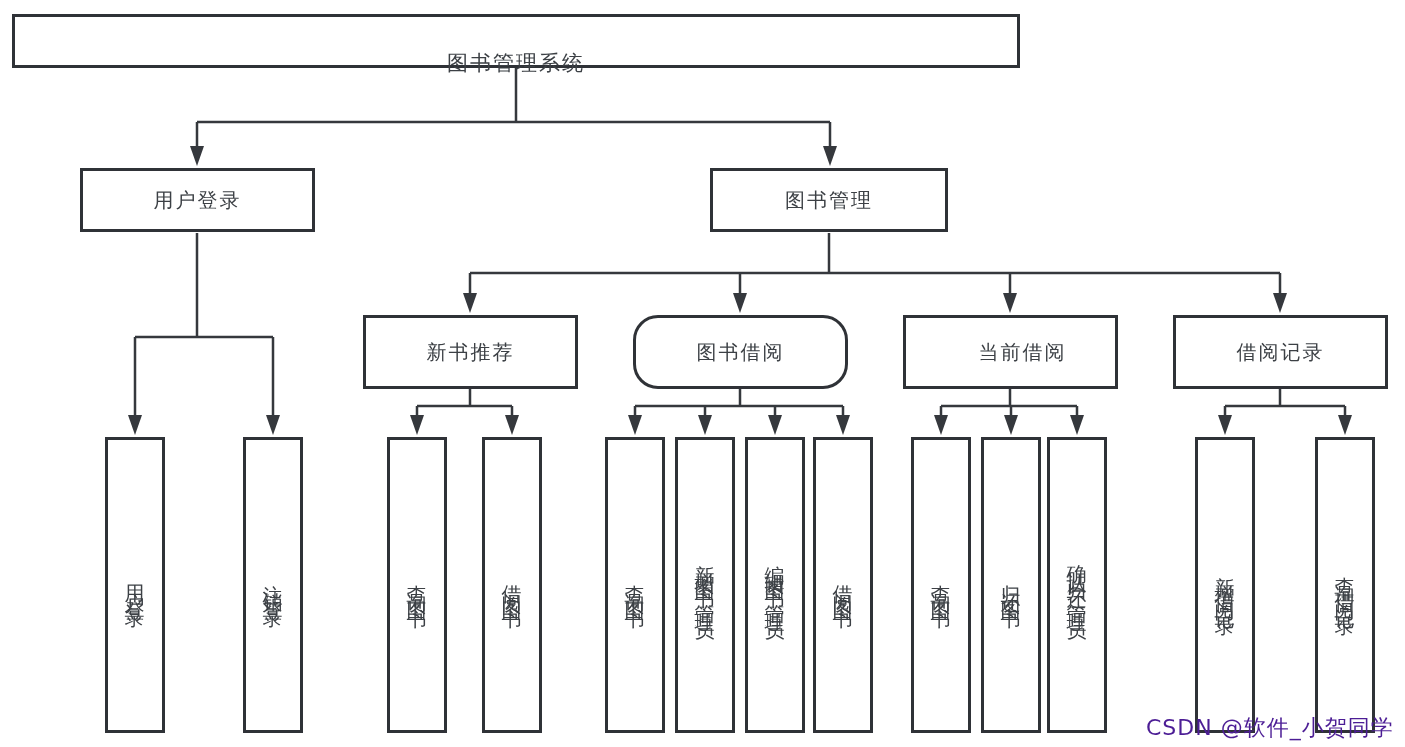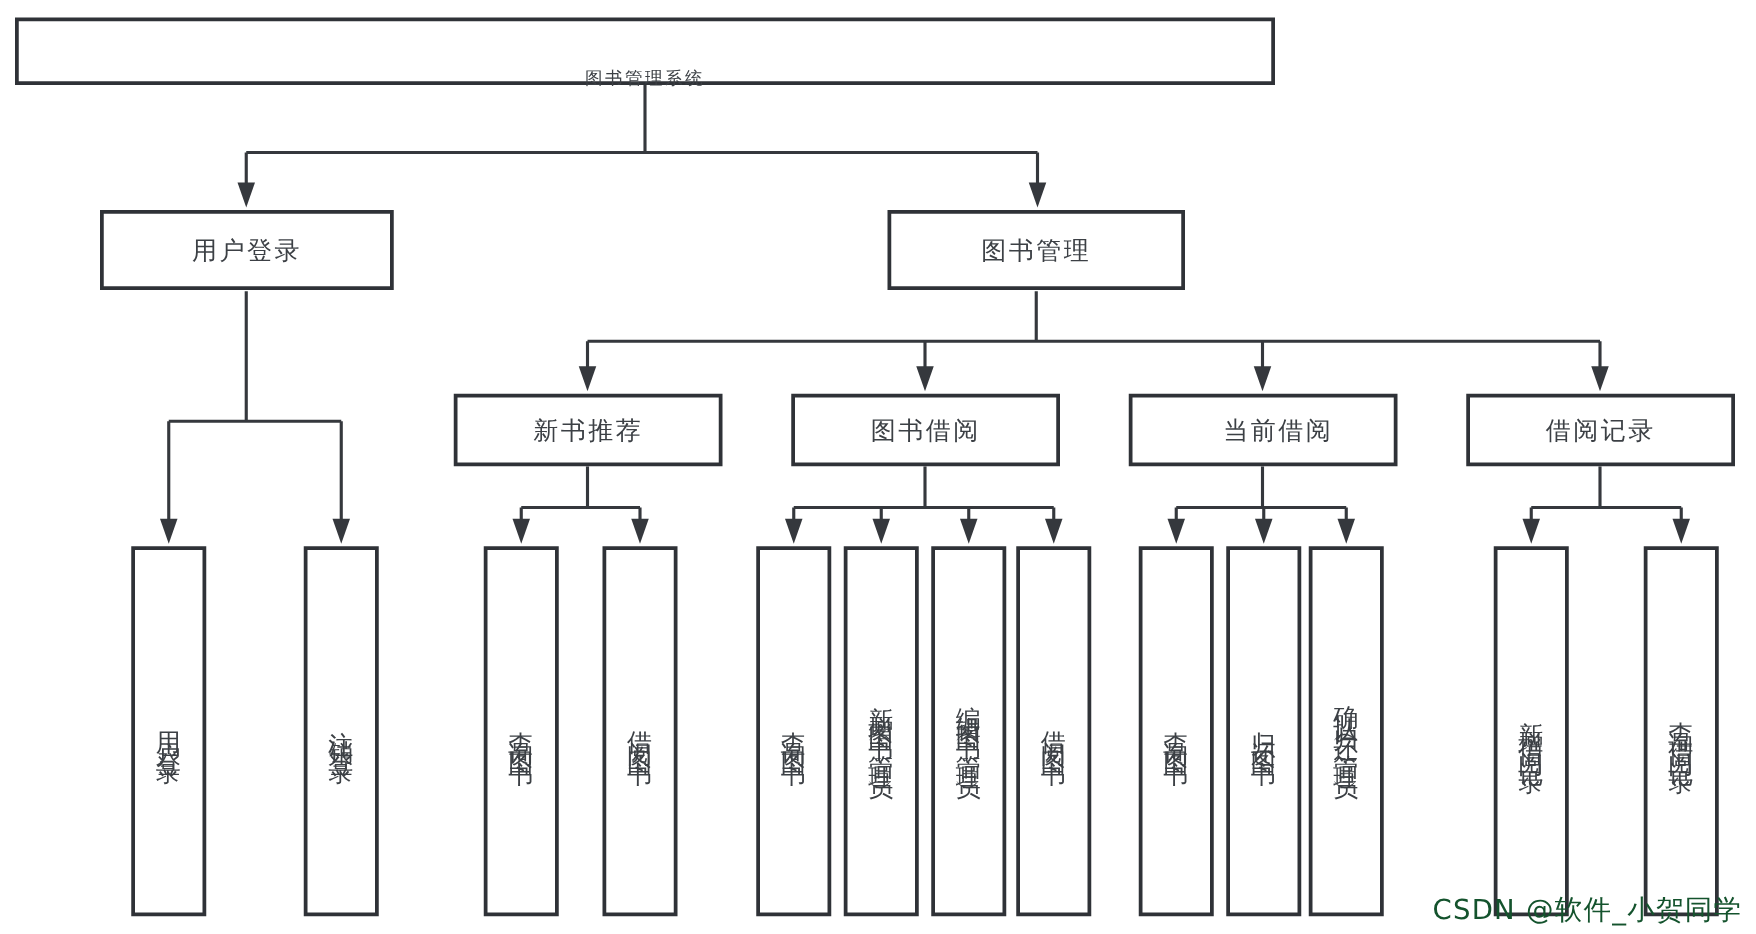--- a/index.html
+++ b/index.html
@@ -21,26 +21,26 @@
     justify-content:center;
     z-index:2;
   }
   .box span {
     color:#3c4045;
     font-size:20px;
     letter-spacing:2px;
     white-space:nowrap;
   }
   .root  { left:12px;  top:14px;  width:1008px; height:54px; }
-  .root span { font-size:14px;margin-top:44px; }
+  .root span { font-size:21px;margin-top:44px; }
   .l2a   { left:80px;  top:168px; width:235px;  height:64px; }
   .l2b   { left:710px; top:168px; width:238px;  height:64px;justify-content:center; }
-  .l3    { top:315px;  width:215px; height:58px; }
+  .l3    { top:315px;  width:215px; height:74px; }
   .l3a   { left:363px; }
-  .l3b   { left:633px; }
+  .l3b   { left:633px;border-radius:25px; }
   .l3c   { left:903px;padding-left:24px; }
   .l3d   { left:1173px; }
   .leaf  { top:437px; width:60px; height:296px; border-width:3px; }
   .leaf span {
     writing-mode:vertical-rl;
     text-orientation:mixed;
     letter-spacing:8px;
     font-size:20px;
     line-height:1;
     white-space:nowrap;
@@ -49,21 +49,21 @@
   .lf3  { left:387px; }  .lf4  { left:482px; }
   .lf5  { left:605px; }  .lf6  { left:675px; }
   .lf7  { left:745px; }  .lf8  { left:813px; }
   .lf9  { left:911px; }  .lf10 { left:981px; }
   .lf11 { left:1047px; } .lf12 { left:1195px; }
   .lf13 { left:1315px; }
   .watermark {
     position:absolute;
     left:1146px; top:713px;
     z-index:3;
-    color:#14532d;
+    color:#4c1d95;
     font-size:22px;
     letter-spacing:1px;
     white-space:nowrap;
   }
 </style>
 </head>
 <body>
 
 <div class="canvas">
 

